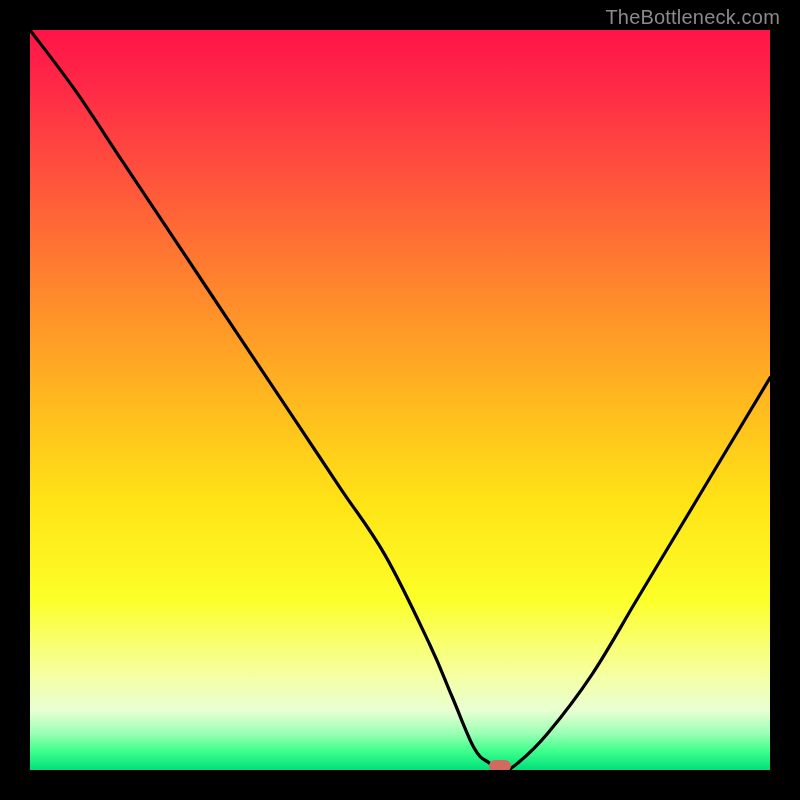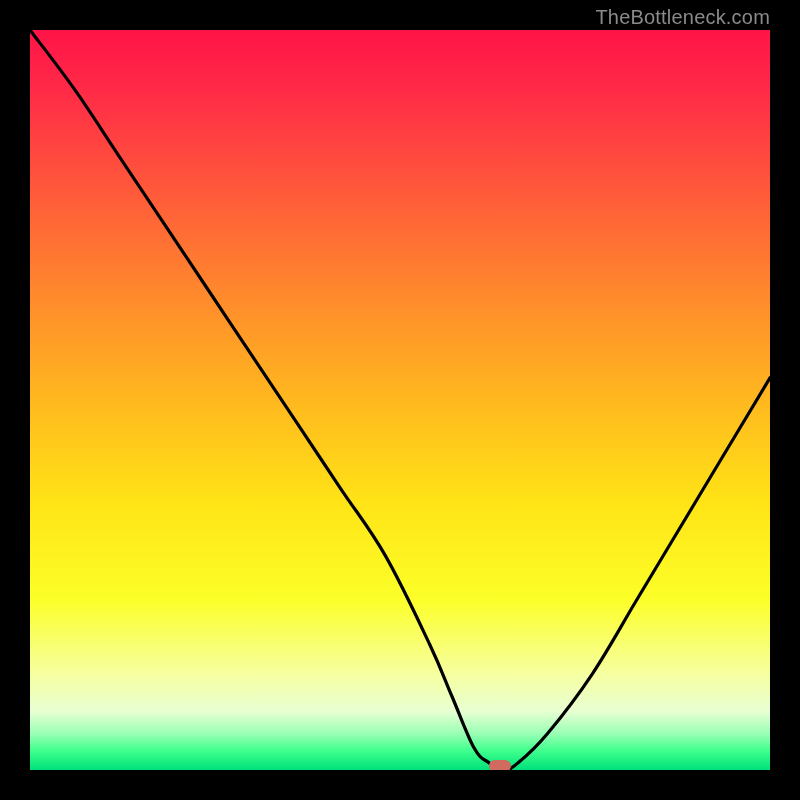--- a/index.html
+++ b/index.html
@@ -52,21 +52,21 @@
     position: absolute;
     width: 22px;
     height: 12px;
     background: #d16a5f;
     border-radius: 6px;
     transform: translate(-50%, -50%);
   }
   .watermark {
     position: absolute;
     top: 6px;
-    right: 30px;
+    right: 20px;
     color: #8a8a8a;
     font-size: 20px;
     font-weight: 500;
     letter-spacing: 0.2px;
   }
 </style>
 </head>
 <body>
 
 <div class="watermark">TheBottleneck.com</div>

